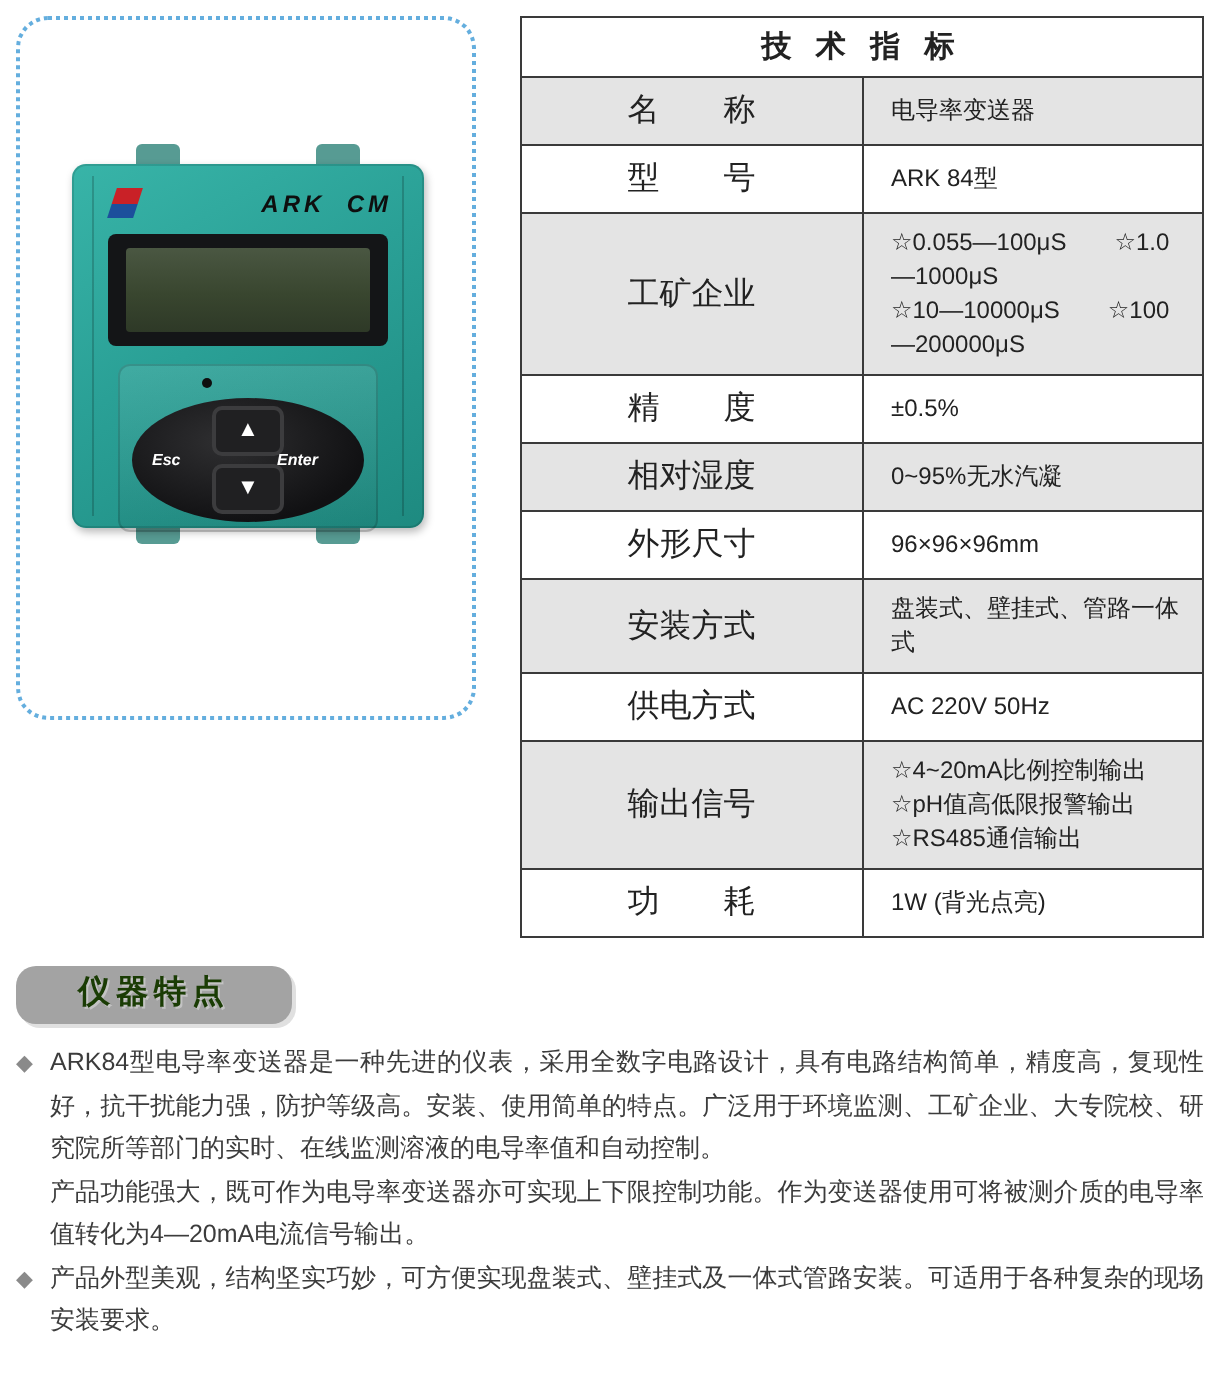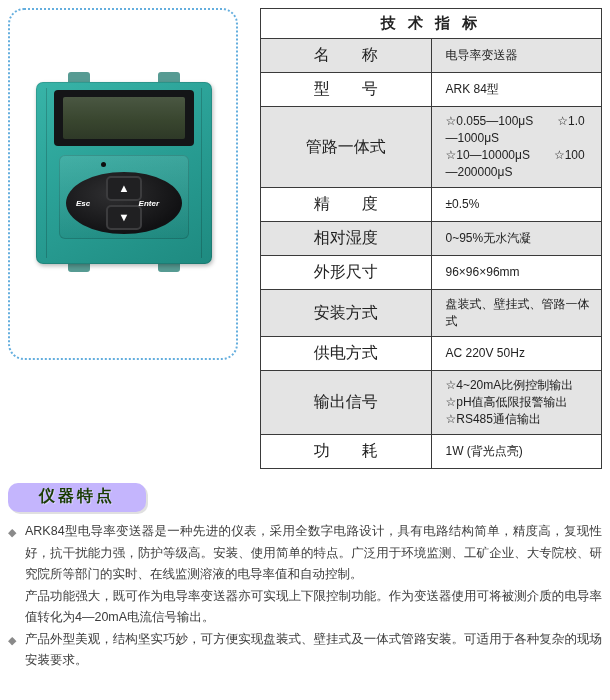--- a/index.html
+++ b/index.html
@@ -43,21 +43,21 @@
   
   .spec-table { flex:1; border-collapse:collapse; table-layout:fixed; width:344px; align-self:flex-start; }
   .spec-table th, .spec-table td { border:1px solid #3a3a3a; }
   .spec-title { font-size:15px; font-weight:bold; text-align:center; padding:5px 0; letter-spacing:4px; color:#222; background:#fff;margin-left:40px; }
   .label-cell { width:74px; text-align:center; font-size:16px; color:#222; white-space:pre; padding:6px 2px; }
   .value-cell { font-size:12px; color:#222; padding:6px 6px 6px 14px; white-space:pre-line; line-height:17px; }
   .spec-table tbody tr:nth-child(odd) td { background:#e4e4e4; }
   .spec-table tbody tr:nth-child(even) td { background:#ffffff; }
 
   
-  .badge { display:inline-block; min-width:86px; padding:3px 26px 5px; background:#c4b5fd; border-radius:10px;
+  .badge { display:inline-block; min-width:86px; padding:3px 26px 5px; background:#a3a3a3; border-radius:10px;
            text-align:center; font-size:16px; font-weight:bold; color:#1a3c04; letter-spacing:3px;
            text-shadow:1px 1px 0 rgba(255,255,255,0.35); box-shadow:2px 2px 0 rgba(0,0,0,0.12); }
 
   
   .features-section { margin-top:14px; }
   .features-list { list-style:none; margin:9px 0 0 0; padding:0; }
   .feature-item { position:relative; padding-left:17px; font-size:12.5px; line-height:21.5px; text-align:justify; color:#3c3c3c; }
   .feature-item .bullet { position:absolute; left:0; top:1px; color:#8a8a8a; font-size:11px; }
   .feature-item p { margin:0; }
 </style>
@@ -70,20 +70,27 @@
 
     <div class="product-box">
       <div class="device">
         <div class="clip clip-tl"></div>
         <div class="clip clip-tr"></div>
         <div class="clip clip-bl"></div>
         <div class="clip clip-br"></div>
         <div class="face">
           <div class="seam seam-l"></div>
           <div class="seam seam-r"></div>
+          <div class="brand-row">
+            <div class="logo">
+              <div class="logo-top"></div>
+              <div class="logo-bottom"></div>
+            </div>
+            <span class="brand-text">ARK  CM</span>
+          </div>
           <div class="lcd">
             <div class="screen"></div>
           </div>
           <div class="panel">
             <div class="dot"></div>
             <div class="keypad">
               <div class="key-mid key-up">
                   <span>▲</span>
                 </div>
               <div class="key-mid key-down">
@@ -106,21 +113,21 @@
       <tbody>
           <tr>
             <td class="label-cell">名　　称</td>
             <td class="value-cell">电导率变送器</td>
           </tr>
           <tr>
             <td class="label-cell">型　　号</td>
             <td class="value-cell">ARK 84型</td>
           </tr>
           <tr>
-            <td class="label-cell">管路一体式</td>
+            <td class="label-cell">工矿企业</td>
             <td class="value-cell">☆0.055—100μS　　☆1.0—1000μS
 ☆10—10000μS　　☆100—200000μS</td>
           </tr>
           <tr>
             <td class="label-cell">精　　度</td>
             <td class="value-cell">±0.5%</td>
           </tr>
           <tr>
             <td class="label-cell">相对湿度</td>
             <td class="value-cell">0~95%无水汽凝</td>

